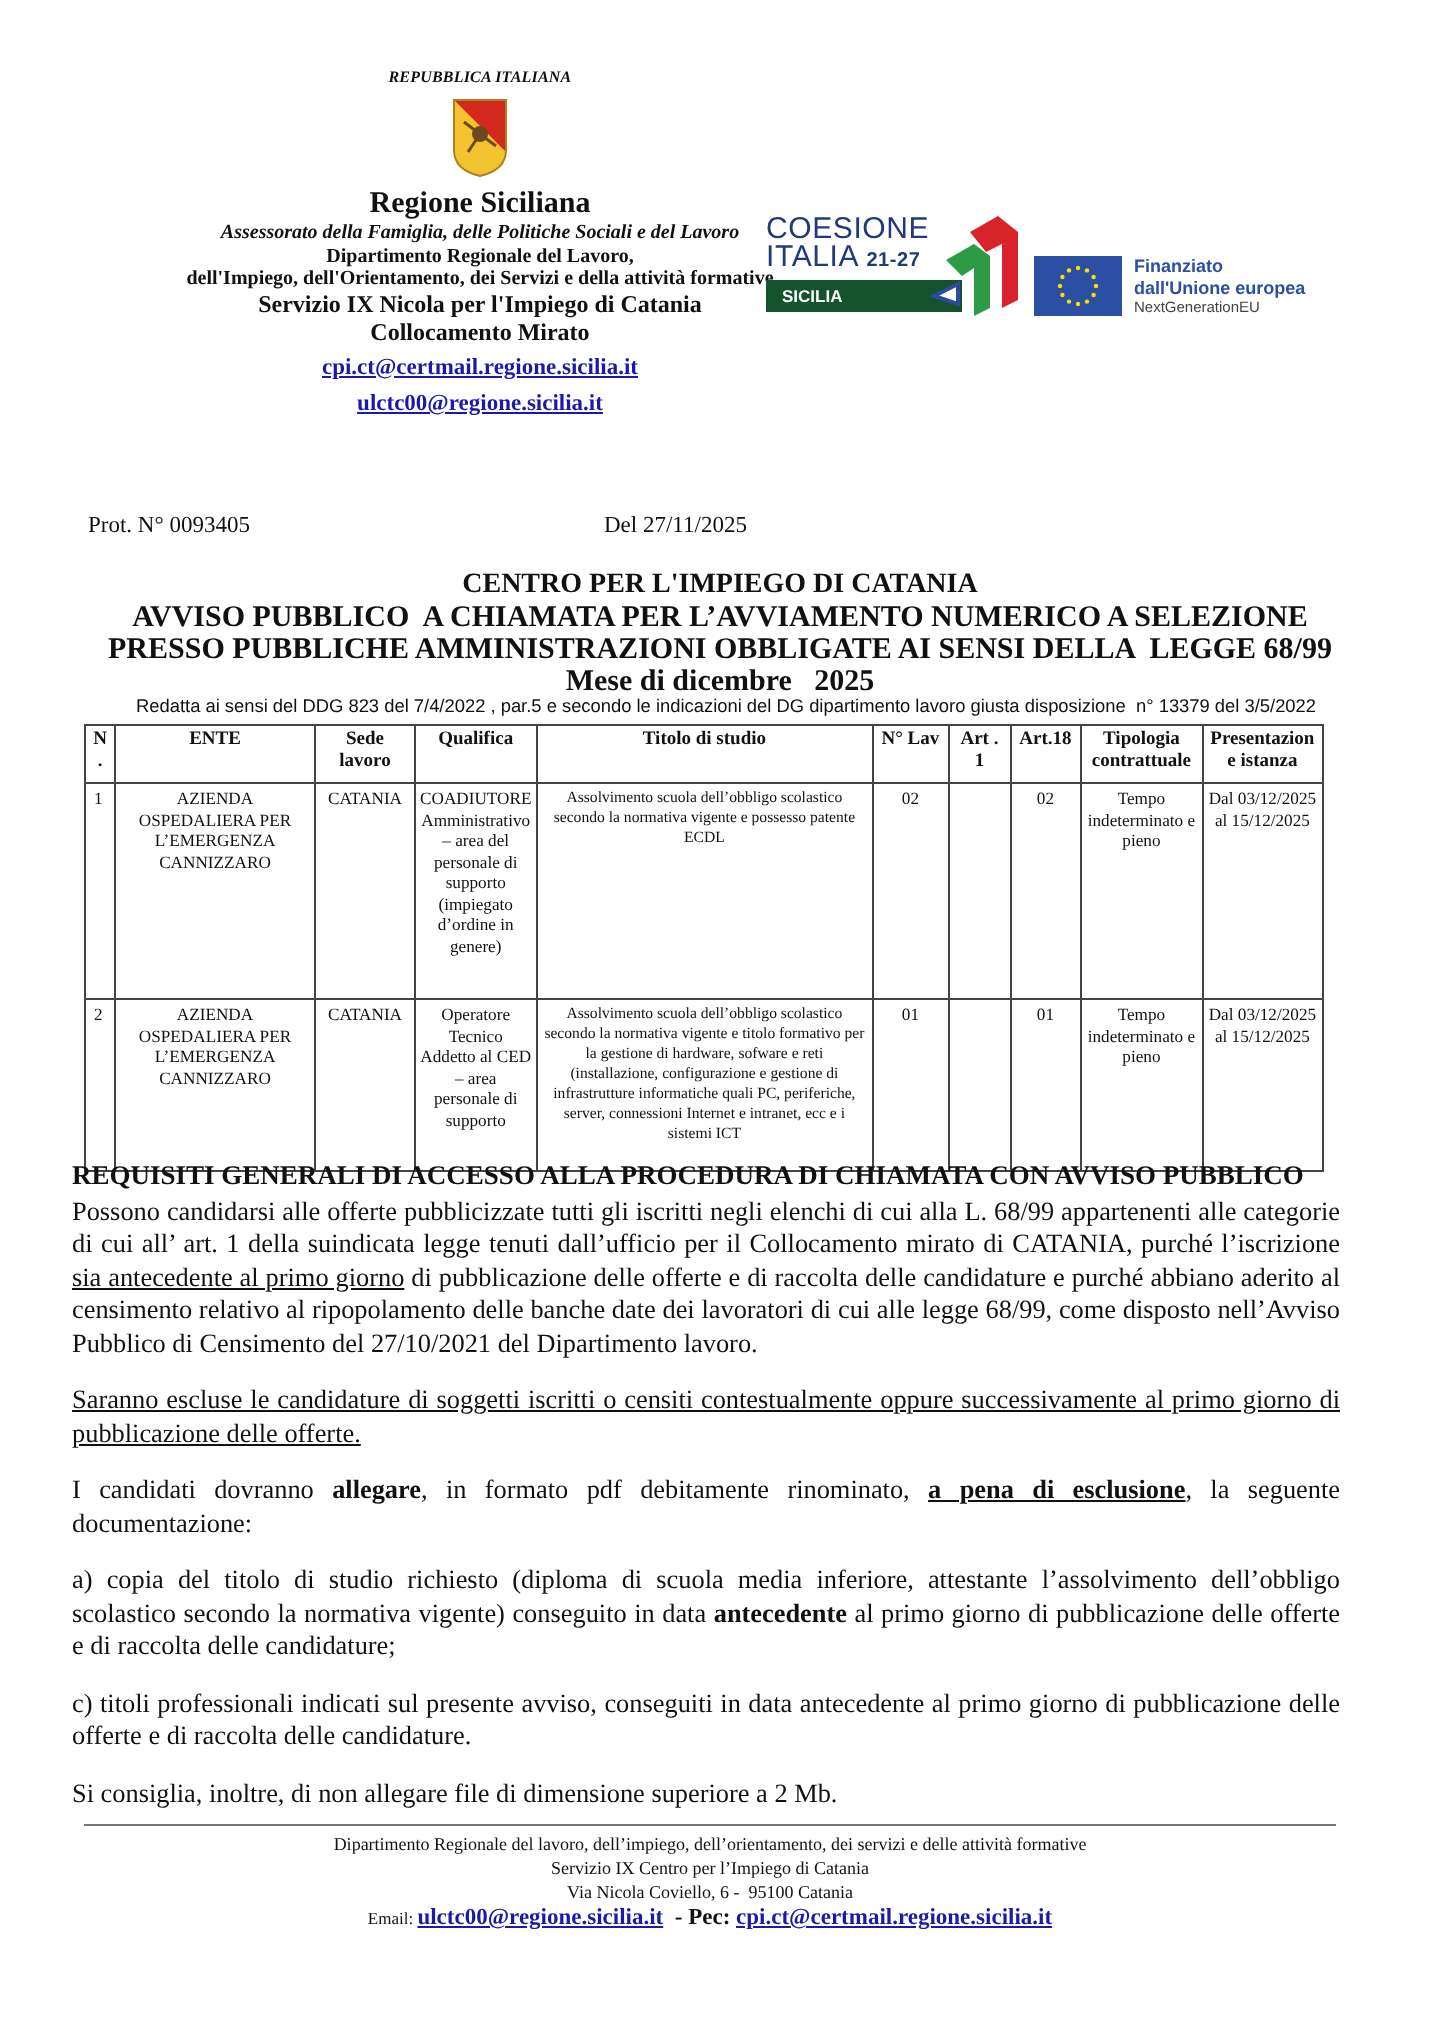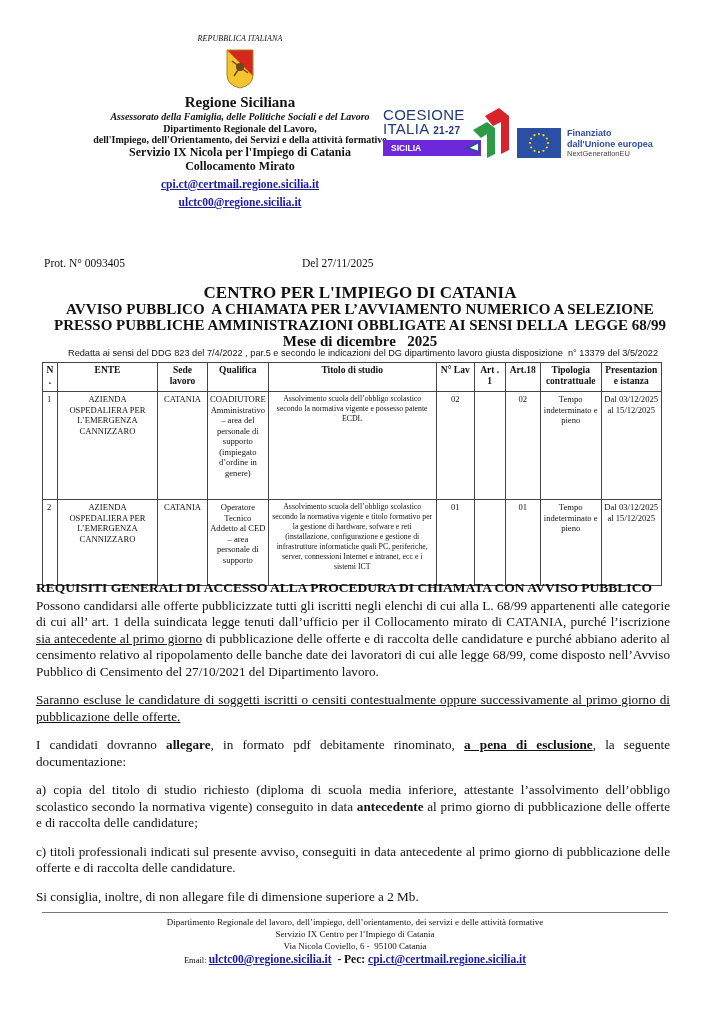--- a/index.html
+++ b/index.html
@@ -2,45 +2,45 @@
 <html><head>
 <meta charset="utf-8">
 <style>
   html, body { margin:0; padding:0; background:#ffffff; }
   body { width:720px; height:1018px; position:relative; overflow:hidden;
          font-family:"Liberation Serif", serif; color:#111; }
   .abs { position:absolute; }
 
   
   #hdr-left { left:60px; top:34px; width:360px; text-align:center; line-height:1.15; }
-  .rep { font-size:8px; font-weight:normal; font-style:italic; letter-spacing:0.1px; }
+  .rep { font-size:8px; font-weight:bold; font-style:italic; letter-spacing:0.1px; }
   .crest { width:28px; height:40px; margin:6px auto 5px auto; position:relative; }
   .region { font-size:15px; font-weight:bold; margin-top:2px; }
   .assess { font-size:10px; font-weight:bold; font-style:italic; }
   .dept { font-size:10px; font-weight:bold; }
   .serv { font-size:12px; font-weight:bold; }
   .mail { font-size:11.5px; font-weight:bold; color:#1a1aa8; text-decoration:underline; }
 
   
   #logo-coesione { left:381px; top:108px; width:130px; height:55px; }
   .coe-text { position:absolute; left:2px; top:0; font-family:"Liberation Sans", sans-serif; color:#233a7a; font-size:15px; line-height:14px; font-weight:normal; letter-spacing:0.3px; }
   .coe-years { font-size:10px; font-weight:bold; }
-  .coe-bar { position:absolute; left:2px; top:32px; width:98px; height:16px; background:#6d28d9; color:#fff; font-family:"Liberation Sans", sans-serif; font-size:8.5px; font-weight:bold; line-height:16px; padding-left:8px; box-sizing:border-box; }
+  .coe-bar { position:absolute; left:2px; top:32px; width:98px; height:16px; background:#14532d; color:#fff; font-family:"Liberation Sans", sans-serif; font-size:8.5px; font-weight:bold; line-height:16px; padding-left:8px; box-sizing:border-box; }
   #logo-eu { left:517px; top:128px; width:160px; height:32px; }
   .eu-flag { position:absolute; left:0; top:0; width:44px; height:30px; background:#2b4fa3; }
   .eu-txt1 { position:absolute; left:50px; top:0px; font-family:"Liberation Sans", sans-serif; font-size:9px; font-weight:bold; color:#2b4fa3; line-height:11px; }
   .eu-txt2 { position:absolute; left:50px; top:21px; font-family:"Liberation Sans", sans-serif; font-size:7.5px; color:#444;text-align:center; }
 
   
   #prot { left:44px; top:257px; font-size:11.5px; }
   #del { left:302px; top:257px; font-size:11.5px; }
 
   
   #titles { left:30px; top:285px; width:660px; text-align:center; font-weight:bold; line-height:16px; }
-  .t1 { font-size:17px; }
+  .t1 { font-size:14px; }
   .t2 { font-size:15px; }
   .t4 { font-size:15px; }
   #redatta { left:42px; top:348px; width:640px; font-family:"Liberation Sans", sans-serif; font-size:9.2px; white-space:nowrap;padding-left:26px; }
 
   
   #tbl { left:42px; top:362px; border-collapse:collapse; font-size:8.6px; }
   #tbl th, #tbl td { border:1px solid #444; padding:2px 2px; vertical-align:top; text-align:center; line-height:10.5px; }
   #tbl th { font-weight:bold; font-size:9.5px; height:24px; line-height:11px; vertical-align:top; }
   #tbl td.title { font-size:7.8px; line-height:10px; }
   #tbl td.n { text-align:left; padding-left:4px; }

